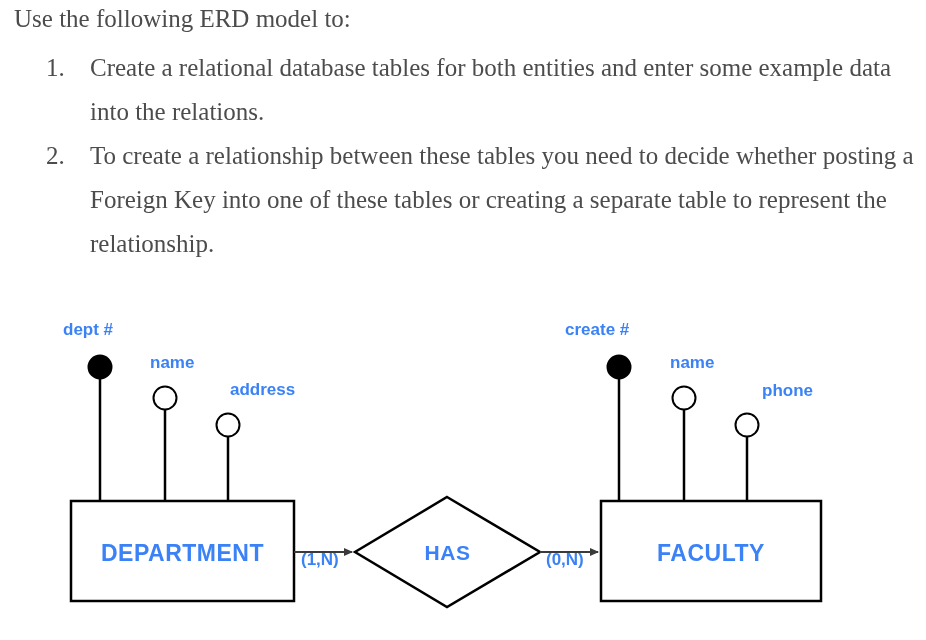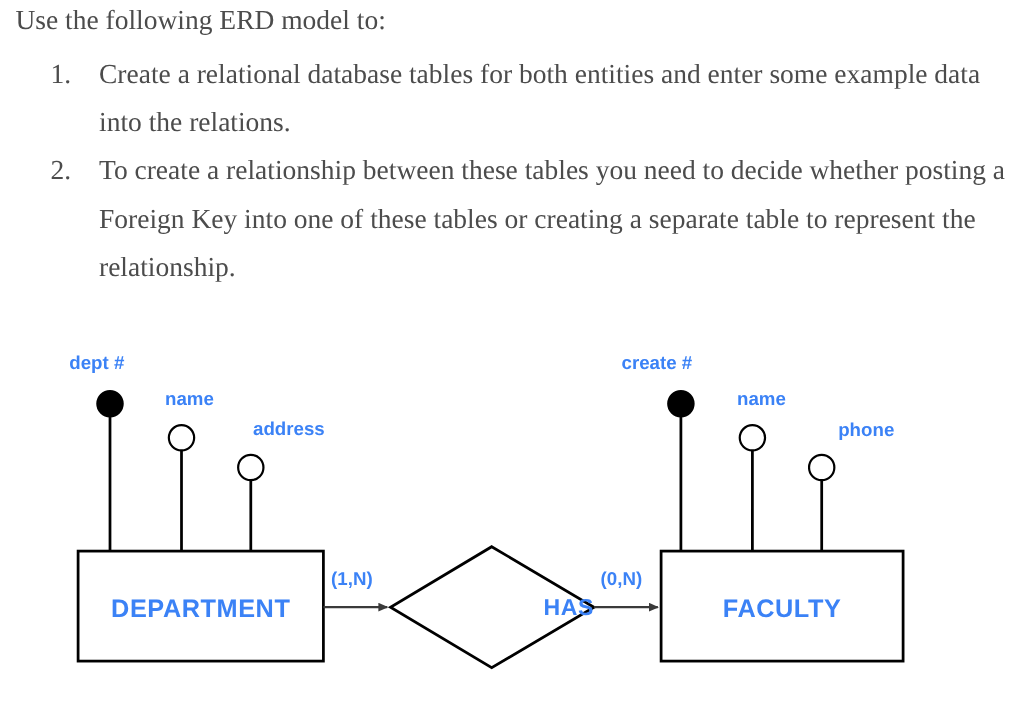--- a/index.html
+++ b/index.html
@@ -74,21 +74,21 @@
     display: block;
   }
   .erd-label {
     position: absolute;
     font-family: "Liberation Sans", sans-serif;
     font-weight: bold;
     color: #3b82f6;
     white-space: nowrap;
   }
   .attr-label { font-size: 17px; }
-  .card-label { font-size: 17px; }
+  .card-label { font-size: 17px; margin-top: 33px; }
   .entity-label {
     font-size: 23px;
     letter-spacing: 0.5px;
   }
   .rel-label {
     font-size: 21px;
     letter-spacing: 0.5px;
   }
 </style>
 </head>
@@ -149,18 +149,18 @@
   <div class="erd-label attr-label" style="left:150px; top:53px;">name</div>
   <div class="erd-label attr-label" style="left:230px; top:80px;">address</div>
 
   <div class="erd-label attr-label" style="left:565px; top:20px;">create #</div>
   <div class="erd-label attr-label" style="left:670px; top:53px;">name</div>
   <div class="erd-label attr-label" style="left:762px; top:81px;">phone</div>
 
   <div class="erd-label entity-label" style="left:601px; top:240px; width:220px; text-align:center;">FACULTY</div>
   <div class="erd-label entity-label" style="left:71px; top:240px; width:223px; text-align:center;">DEPARTMENT</div>
 
-  <div class="erd-label rel-label" style="left:355px; top:241px; width:185px; text-align:right;">HAS</div>
+  <div class="erd-label rel-label" style="left:355px; top:241px; width:185px; text-align:center;">HAS</div>
 
   <div class="erd-label card-label" style="left:301px; top:217px;">(1,N)</div>
   <div class="erd-label card-label" style="left:546px; top:217px;">(0,N)</div>
 
 </div>
 
 </body></html>

